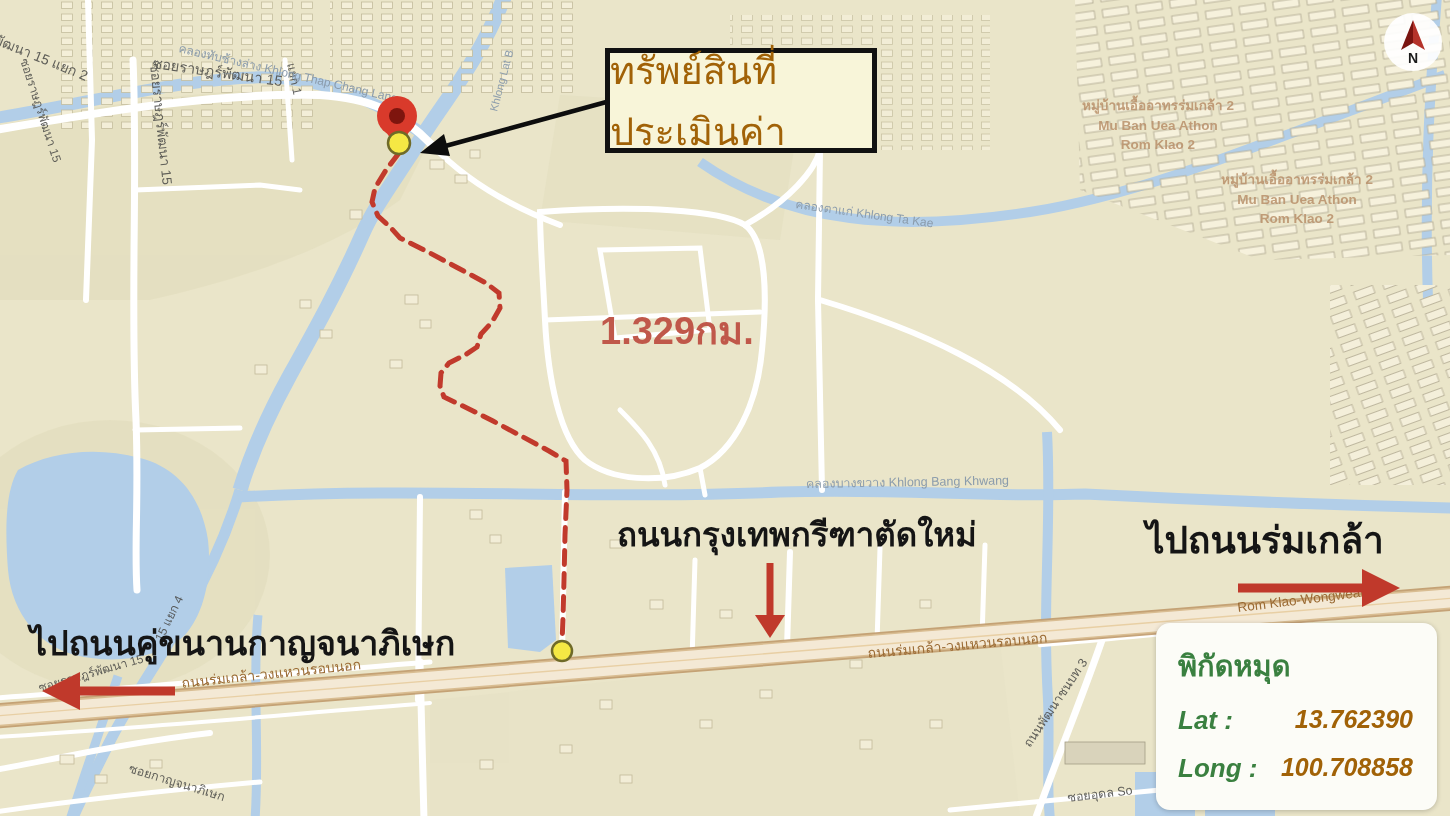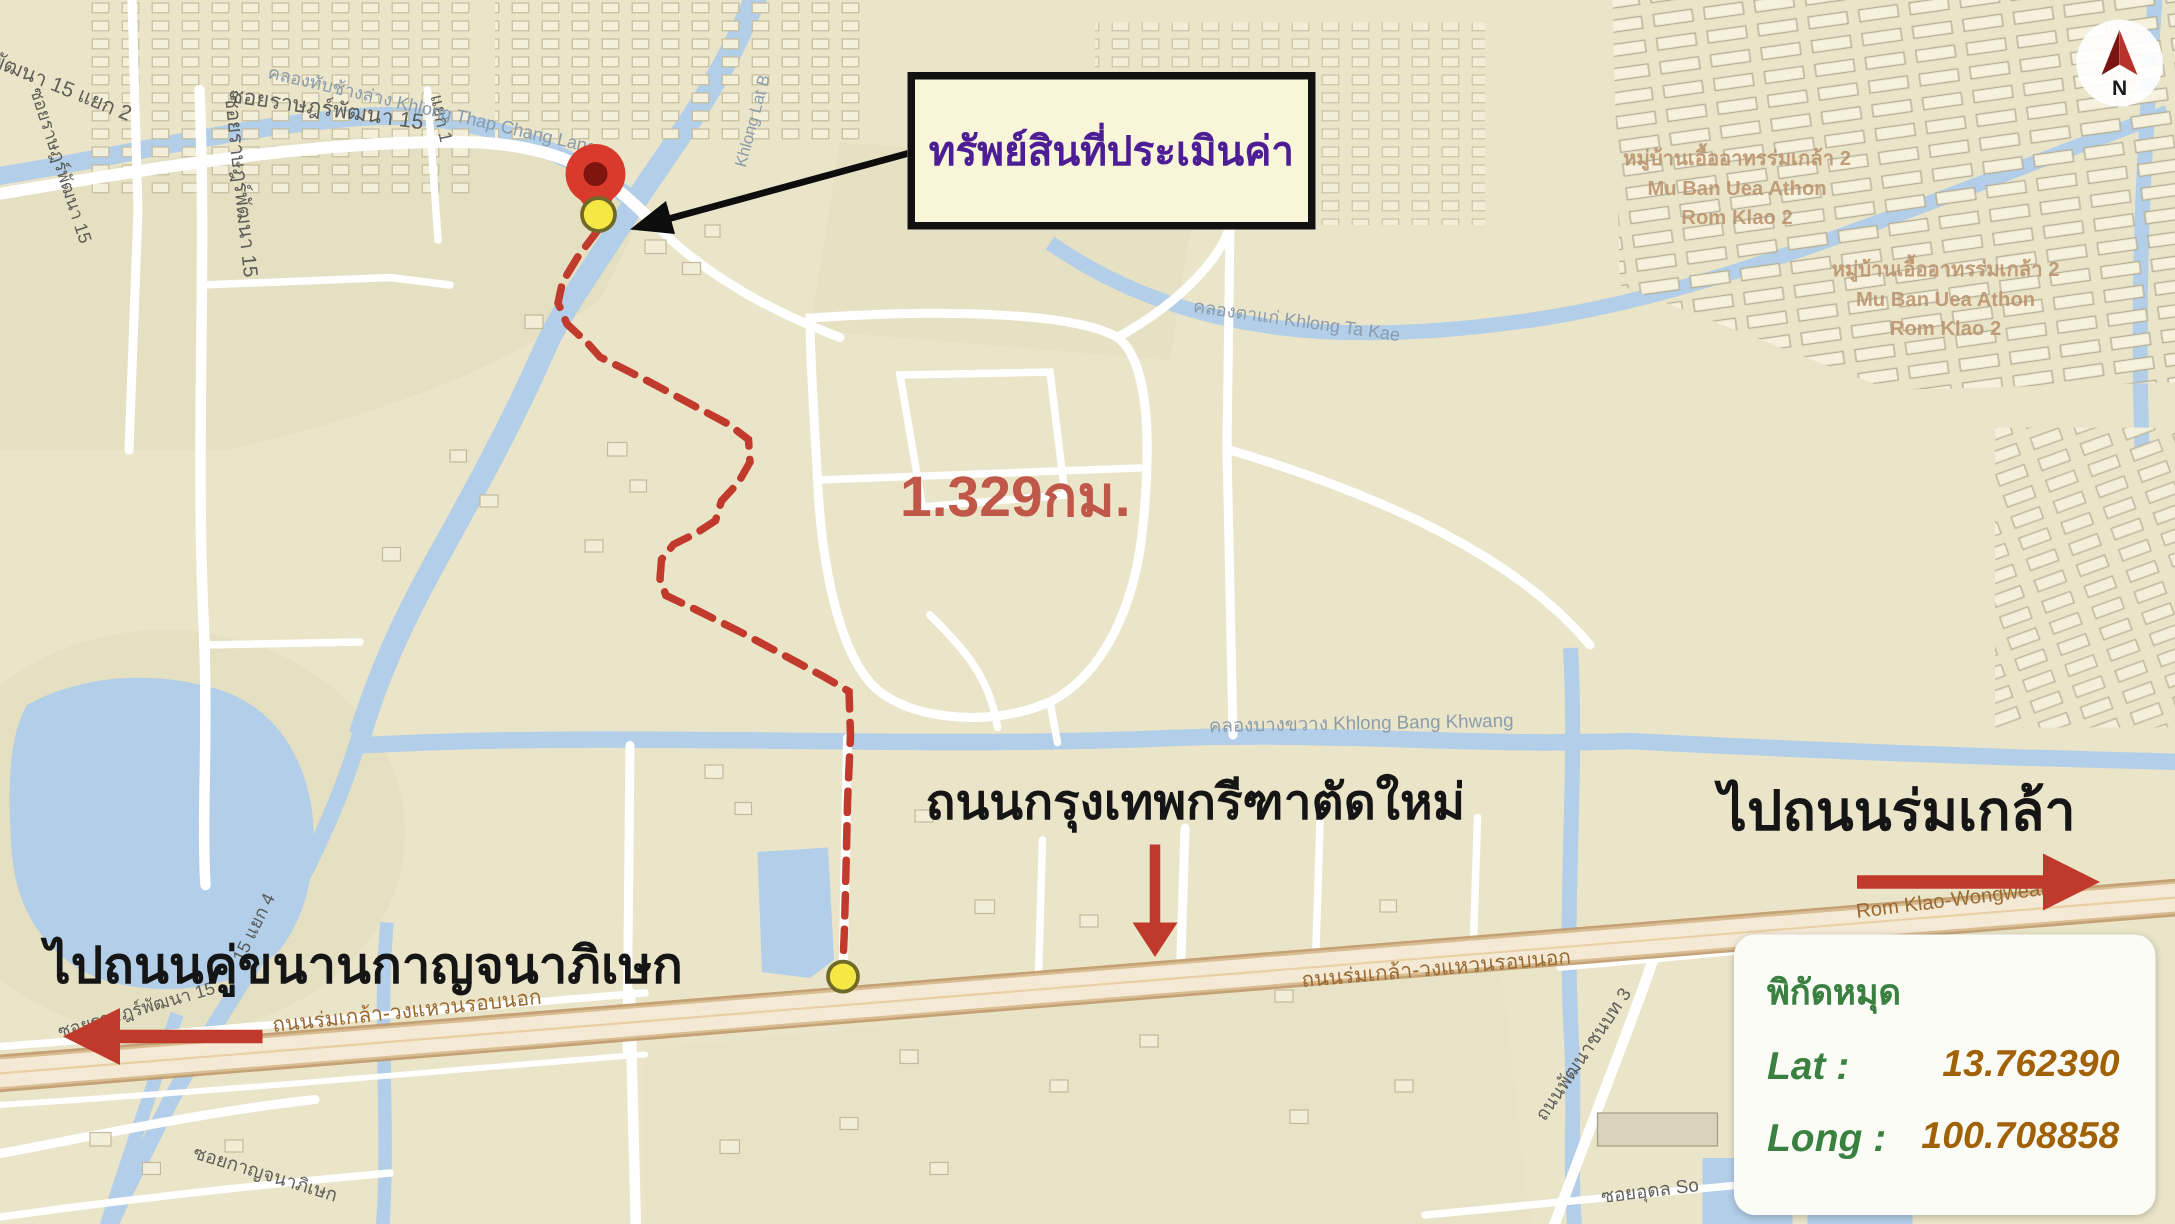--- a/index.html
+++ b/index.html
@@ -1,29 +1,29 @@
 <!DOCTYPE html>
 <html><head>
 <meta charset="utf-8">
 <style>
   html,body{margin:0;padding:0;background:#fff;font-family:"Liberation Sans",sans-serif;}
   .stage{position:relative;width:1450px;height:816px;overflow:hidden;background:#eae5c9;}
   .stage svg{position:absolute;left:0;top:0;}
   .overlay{position:absolute;z-index:5;}
   .callout{left:605px;top:48px;width:272px;height:105px;background:#f8f5d9;border:5px solid #111;
     display:flex;align-items:center;justify-content:center;box-sizing:border-box;}
-  .callout span{font-size:27px;font-weight:700;color:#4c1d95;}
+  .callout span{font-size:38px;font-weight:400;color:#a16207;}
   .distance{left:586px;top:300px;font-size:38px;font-weight:700;color:#c0584a;margin-left:14px;}
   .biglabel{font-weight:700;color:#151515;white-space:nowrap;}
   .new-road{left:617px;top:508px;font-size:33px;}
   .to-romklao{left:1146px;top:510px;font-size:37px;}
   .to-kanchana{left:30px;top:616px;font-size:34px;}
   .coordbox{left:1156px;top:623px;width:281px;height:187px;background:#fcfcf7;border-radius:14px;
     box-shadow:0 1px 5px rgba(0,0,0,.22);box-sizing:border-box;padding:20px 24px 0 22px;}
-  .coordbox .title{color:#3a8040;font-size:23px;font-weight:700;margin-bottom:16px;}
+  .coordbox .title{color:#3a8040;font-size:29px;font-weight:700;margin-bottom:16px;}
   .coordrow{display:flex;align-items:flex-start;margin-bottom:17px;font-style:italic;}
   .coordrow .lbl{color:#3a8040;font-size:26px;font-weight:600;width:95px;}
   .coordrow .val{flex:1;text-align:right;color:#a16207;font-size:25px;font-weight:700;}
   .north{left:1384px;top:13px;width:58px;height:58px;border-radius:50%;background:rgba(255,255,255,.92);}
   .maplbl{fill:#4c4c49;opacity:.88;}
   .waterlbl{fill:#8b9cac;}
   .roadlbl{fill:#9a6a33;}
   .estlbl{fill:#b9906a;opacity:.85;font-weight:700;}
 </style>
 </head>

